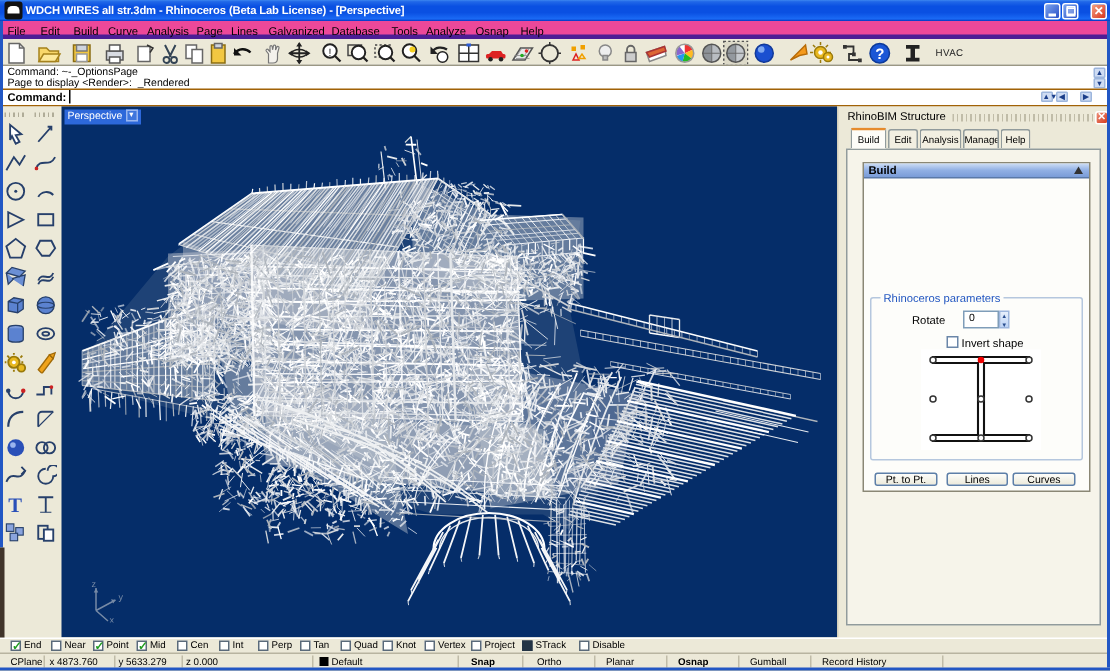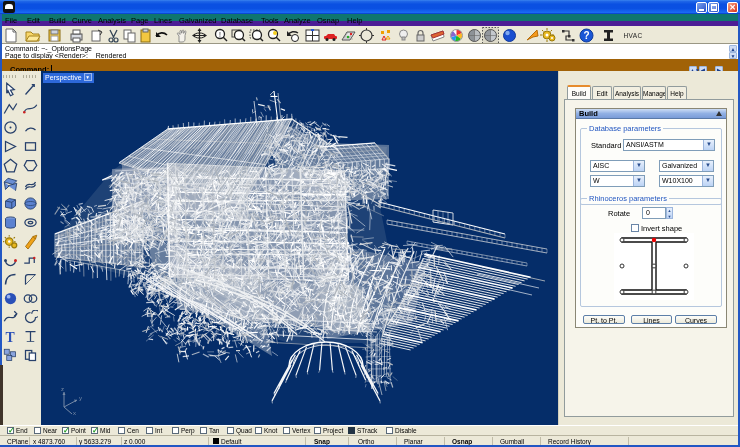--- a/index.html
+++ b/index.html
@@ -10,32 +10,32 @@
 #title .ttxt{position:absolute;left:17px;top:0}
 #ticon{position:absolute;left:3px;top:1px;width:12px;height:12px;background:#111;border-radius:2px}
 #ticon:after{content:"";position:absolute;left:2px;top:3px;width:8px;height:5px;background:#fff;border-radius:3px 3px 0 0}
 .wbtn{position:absolute;top:2px;width:11px;height:11px;border-radius:2px;border:1px solid #fff;
  background:linear-gradient(135deg,#7ba4ee,#2a50c8);color:#fff;font-size:8px;line-height:9px;text-align:center;font-weight:bold}
 #bmin{right:33px}#bmax{right:21px}#bclose{right:2px;background:linear-gradient(135deg,#f3a183,#d8341c)}
 #bmin:after{content:"";position:absolute;left:2px;bottom:1px;width:5px;height:2px;background:#fff}
 #bmax:after{content:"";position:absolute;left:2px;top:2px;width:4px;height:4px;border:1px solid #fff;background:rgba(255,255,255,.25)}
 #bmax:before{content:"";position:absolute;right:1px;top:1px;width:4px;height:4px;border:1px solid #fff}
 
-#menu{position:absolute;left:0;top:14px;width:740px;height:12px;background:#0f766e;font-size:7.5px;color:#000;
- border-bottom:5px solid #4c1d95}
+#menu{position:absolute;left:0;top:14px;width:740px;height:12px;background:#ec4899;font-size:7.5px;color:#000;
+ border-bottom:3px solid #4c1d95}
 #menu span{position:absolute;top:2px}
 
 #tbar{position:absolute;left:0;top:26px;width:740px;height:19px;background:#ece9d8;border-bottom:1px solid #c8c4ae}
 #tbar .ti{position:absolute;top:1px;width:17px;height:17px}
 #tbar svg{width:17px;height:17px}
 
 #chist{position:absolute;left:1px;top:43px;width:738px;height:16px;background:#fff;border:1px solid #9a9784;border-bottom:none;
  font-size:7.5px;color:#000}
 #chist .l1{position:absolute;left:3px;top:1px}#chist .l2{position:absolute;left:3px;top:8px}#chist span{font-size:7px}
-#cline{position:absolute;left:1px;top:59px;width:738px;height:12px;background:#fff;border:6px solid #a16207;font-size:7.5px;font-weight:bold;padding-left:3px;line-height:10px}
+#cline{position:absolute;left:1px;top:59px;width:738px;height:12px;background:#fff;border:1px solid #a16207;font-size:7.5px;font-weight:bold;padding-left:3px;line-height:10px}
 .scrbtn{position:absolute;width:8px;height:7px;background:#cfdcf3;border:1px solid #9db6dd;border-radius:1px;font-size:5px;color:#1b3e8a;text-align:center;line-height:6px}
 
 #ltb{position:absolute;left:0;top:71px;width:41px;height:354px;background:#ece9d8}
 #ltb .grip{position:absolute;top:4px;width:15px;height:3px;
  background:repeating-linear-gradient(90deg,#b0ac98 0 1px,transparent 1px 3px)}
 .li{position:absolute;width:15px;height:15px}
 .li svg{width:15px;height:15px}
 
 #vp{position:absolute;left:41px;top:71px;width:517px;height:354px;background:#052d69;overflow:hidden}
 #persp{position:absolute;left:2px;top:2px;height:10px;background:#2d68da;color:#fff;font-size:7px;line-height:10px;padding:0 2px}
@@ -87,20 +87,21 @@
 #sbar{position:absolute;left:0;top:435px;width:740px;height:10px;background:#ece9d8;font-size:6.5px;border-top:1px solid #b8b4a0}
 #sbar span{position:absolute;top:1px;line-height:9px}
 .sdiv{position:absolute;top:1px;width:1px;height:8px;background:#c0bca8}
 #bstrip{position:absolute;left:0;top:445px;width:740px;height:2px;background:#2257c4}
 .eb{position:absolute;background:#2257c4}
 </style></head>
 <body>
 <div id="win">
  <div id="title">
       <div id="ticon"></div>
+      <span class="ttxt">WDCH WIRES all str.3dm - Rhinoceros (Beta Lab License) - [Perspective]</span>
   <div class="wbtn" id="bmin"></div>
       <div class="wbtn" id="bmax"></div>
       <div class="wbtn" id="bclose">✕</div>
     </div>
  <div id="menu">
   <span style="left:5px">File</span>
       <span style="left:27px">Edit</span>
       <span style="left:49px">Build</span>
   <span style="left:72px">Curve</span>
       <span style="left:98px">Analysis</span>
@@ -498,37 +499,33 @@
    <div id="persp">Perspective<span id="parrow">▾</span></div>
    <svg id="axis" viewBox="0 0 32 30">
         <path d="M9 22V7M9 22l13-7M9 22l8 7" stroke="#93a1b5" stroke-width="1" fill="none"></path>
         <path d="M9 7l-1.5 3h3zM22 15l-3-.5 1.5 2.8z" fill="#93a1b5"></path>
         <text x="6" y="6" font-size="6" fill="#93a1b5">z</text>
         <text x="24" y="15" font-size="6" fill="#93a1b5">y</text>
         <text x="18" y="30" font-size="6" fill="#93a1b5">x</text>
       </svg>
  </div>
  <div id="panel">
+  <div id="phead">
+        <span class="pt">RhinoBIM Structure</span>
+        <div class="grip"></div>
+        <div id="pclose">✕</div>
+      </div>
   <div class="tab" id="tab-build">Build</div>
       <div class="tab" id="tab-edit">Edit</div>
   <div class="tab" id="tab-analysis">Analysis</div>
       <div class="tab" id="tab-manage">Manage</div>
   <div class="tab" id="tab-help">Help</div>
   <div id="tpage">
    <div id="gbox">
     <div id="ghead">Build<div class="col"></div></div>
-    <div class="fs" style="left:4px;top:19px;width:142px;height:77px">
-      <div class="lbl">Database parameters</div>
-      <span class="small-lbl" style="left:10px;top:12px">Standard</span>
-      <div class="combo" style="left:42px;top:10px;width:92px">ANSI/ASTM<div class="da">▼</div></div>
-      <div class="combo" style="left:9px;top:31px;width:55px">AISC<div class="da">▼</div></div>
-      <div class="combo" style="left:78px;top:31px;width:55px">Galvanized<div class="da">▼</div></div>
-      <div class="combo" style="left:9px;top:46px;width:55px">W<div class="da">▼</div></div>
-      <div class="combo" style="left:78px;top:46px;width:55px">W10X100<div class="da">▼</div></div>
-    </div>
     <div class="fs" style="left:4px;top:89px;width:142px;height:109px">
       <div class="lbl">Rhinoceros parameters</div>
       <span class="small-lbl" style="left:27px;top:10px">Rotate</span>
       <div id="spin">0<div class="sb">▲<br>▼</div></div>
       <div class="cb" style="left:50px;top:25px"></div>
       <span class="small-lbl" style="left:60px;top:25px">Invert shape</span>
       <div id="prev"><svg viewBox="0 0 80 66" width="80" height="66">
 <path d="M8 5h64v4H42v48h30v4H8v-4h30V9H8z" fill="none" stroke="#111" stroke-width="1.4"></path>
 <g fill="#fff" stroke="#333" stroke-width="1">
 <circle cx="8" cy="7" r="2"></circle>

